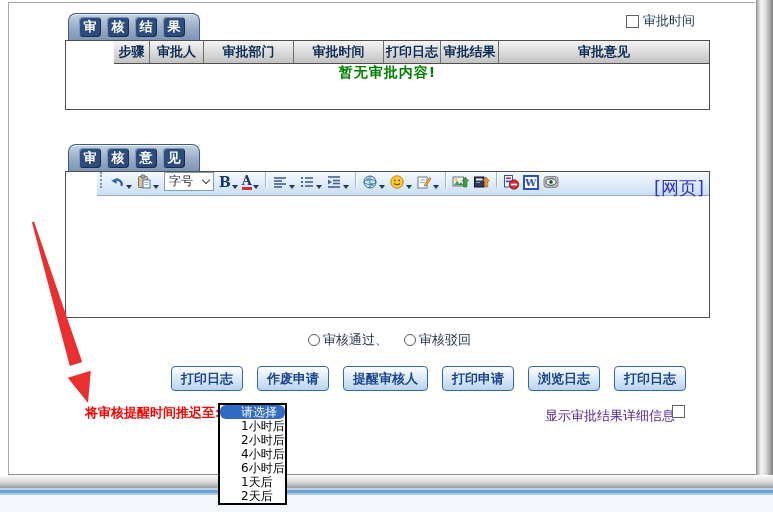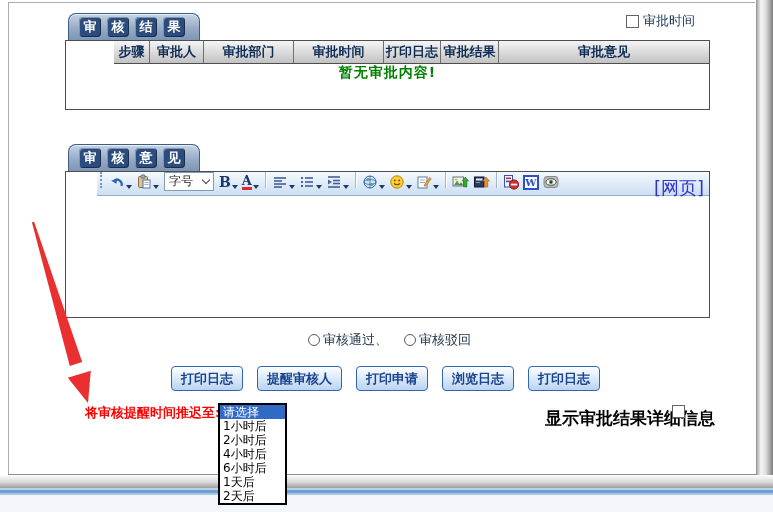--- a/index.html
+++ b/index.html
@@ -91,26 +91,26 @@
   .btn-row { position:absolute; left:171px; top:366px; display:flex; gap:14px; }
   .act-btn { height:25px; padding:0 9px; font-size:13px; font-weight:bold; color:#1A4390;
              background:linear-gradient(#FDFEFF,#D7E7F8 55%,#BAD4F0);
              border:1px solid #3365B5; border-radius:4px; cursor:pointer;
              font-family:"DejaVu Sans","Liberation Sans",sans-serif; }
 
   
   .postpone-label { position:absolute; left:85px; top:404px; font-size:13px; font-weight:bold; color:#FF0000; }
   .listbox { position:absolute; left:218px; top:403px; width:69px; background:#fff;
              border:2px solid #000; z-index:5; }
-  .opt { height:14px; line-height:14px; font-size:12px; color:#000; padding-left:3px;
-         white-space:nowrap; overflow:hidden; cursor:default; }
+  .opt { height:14px; line-height:14px; font-size:12px; color:#000; padding-left:21px;
+         white-space:nowrap; overflow:hidden; cursor:default;border-radius:6px; }
   .opt.sel { background:#316AC5; color:#fff; }
 
   
-  .detail-label { position:absolute; left:545px; top:407px; font-size:17px; font-weight:bold; color:#000000; }
+  .detail-label { position:absolute; left:545px; top:407px; font-size:13px; font-weight:normal; color:#4c1d95; }
   .detail-cb { position:absolute; left:672px; top:405px; }
 
   
   .arrow { position:absolute; left:20px; top:212px; z-index:6; }
 </style>
 </head>
 <body>
 
 <div id="screen">
 
@@ -328,20 +328,21 @@
     </span>
     <span class="radio-gap"></span>
     <span class="radio-group">
       <span class="radio"></span>
       <span>审核驳回</span>
     </span>
   </div>
 
   <div class="btn-row">
     <button class="act-btn">打印日志</button>
+    <button class="act-btn">作废申请</button>
     <button class="act-btn">提醒审核人</button>
     <button class="act-btn">打印申请</button>
     <button class="act-btn">浏览日志</button>
     <button class="act-btn">打印日志</button>
   </div>
 
   <span class="postpone-label">将审核提醒时间推迟至:</span>
 
   <div class="listbox">
     <div class="opt sel">请选择</div>

